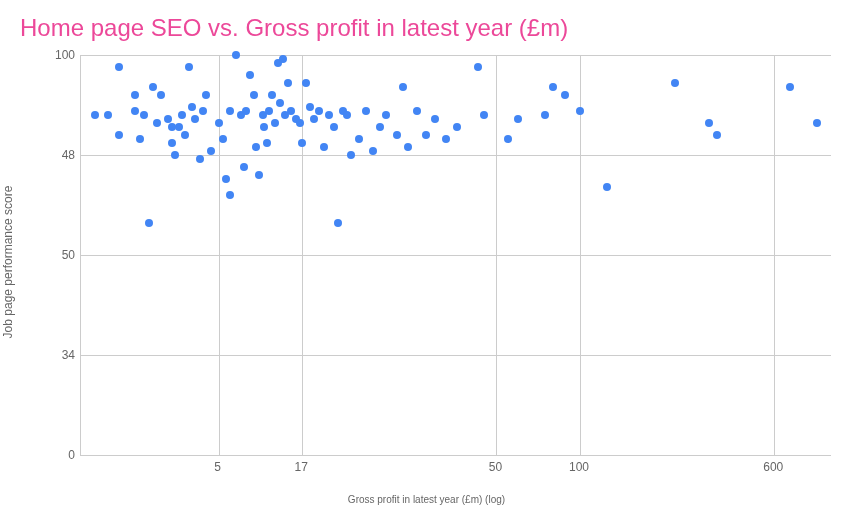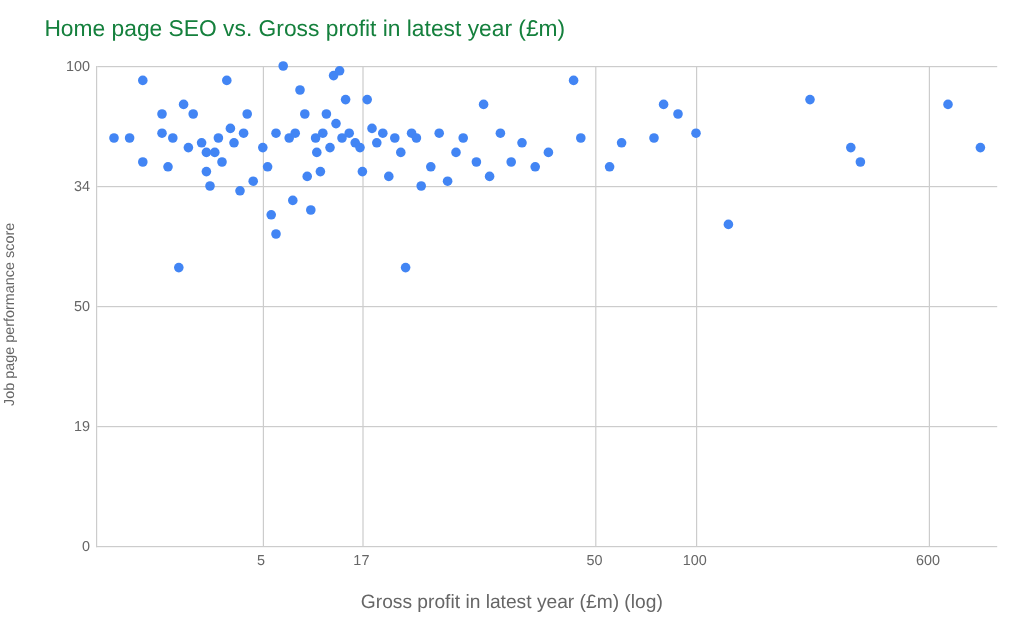--- a/index.html
+++ b/index.html
@@ -1,24 +1,24 @@
 <!DOCTYPE html>
 <html><head>
 <meta charset="utf-8">
 <style>
   html,body{margin:0;padding:0;background:#fff;font-family:Arial,Helvetica,sans-serif;color:#555}
   #wrap{position:relative;width:853px;height:525px}
-  #title{position:absolute;left:37px;top:14px;font-size:19px;color:#15803d}
+  #title{position:absolute;left:20px;top:14px;font-size:24px;color:#ec4899}
   #plot{position:absolute;left:80px;top:55px;width:750px;height:400px;border-left:1px solid #ccc;border-bottom:1px solid #ccc}
   .hgrid{position:absolute;left:0;width:100%;height:0;border-top:1px solid #ccc}
   .vgrid{position:absolute;top:0;height:100%;width:0;border-left:1px solid #ccc}
   .ytick{position:absolute;right:778px;width:40px;text-align:right;font-size:12px;color:#666;transform:translateY(-50%)}
   .xtick{position:absolute;top:460px;font-size:12px;color:#666;transform:translateX(-50%)}
   .pt{position:absolute;width:8px;height:8px;border-radius:50%;background:#4285f4;transform:translate(-50%,-50%)}
-  #xlabel{position:absolute;left:0;right:0;top:494px;text-align:center;font-size:16px;color:#666}
+  #xlabel{position:absolute;left:0;right:0;top:494px;text-align:center;font-size:10px;color:#666}
   #ylabel{position:absolute;left:8px;top:255px;font-size:12px;color:#666;transform:translateX(-50%) rotate(-90deg);transform-origin:center;white-space:nowrap}
 </style>
 </head>
 <body>
 
 <div id="wrap">
   <div id="title">Home page SEO vs. Gross profit in latest year (£m)</div>
   <div id="ylabel">Job page performance score</div>
   <div id="xlabel">Gross profit in latest year (£m) (log)</div>
   <div id="plot">
@@ -118,22 +118,22 @@
       <div class="pt" style="left: 483.619px; top: 40px;"></div>
       <div class="pt" style="left: 499.046px; top: 56px;"></div>
       <div class="pt" style="left: 525.976px; top: 132px;"></div>
       <div class="pt" style="left: 594.2px; top: 28px;"></div>
       <div class="pt" style="left: 627.539px; top: 68px;"></div>
       <div class="pt" style="left: 635.587px; top: 80px;"></div>
       <div class="pt" style="left: 709.091px; top: 32px;"></div>
       <div class="pt" style="left: 735.597px; top: 68px;"></div>
     </div>
 <div class="ytick" style="top: 455px;">0</div>
-    <div class="ytick" style="top: 355px;">19</div>
+    <div class="ytick" style="top: 355px;">34</div>
     <div class="ytick" style="top: 255px;">50</div>
-    <div class="ytick" style="top: 155px;">34</div>
+    <div class="ytick" style="top: 155px;">48</div>
     <div class="ytick" style="top: 55px;">100</div>
     <div class="xtick" style="left: 217.511px;">5</div>
     <div class="xtick" style="left: 301.162px;">17</div>
     <div class="xtick" style="left: 495.395px;">50</div>
     <div class="xtick" style="left: 579.046px;">100</div>
     <div class="xtick" style="left: 773.278px;">600</div>
   </div>
 
 </body></html>

